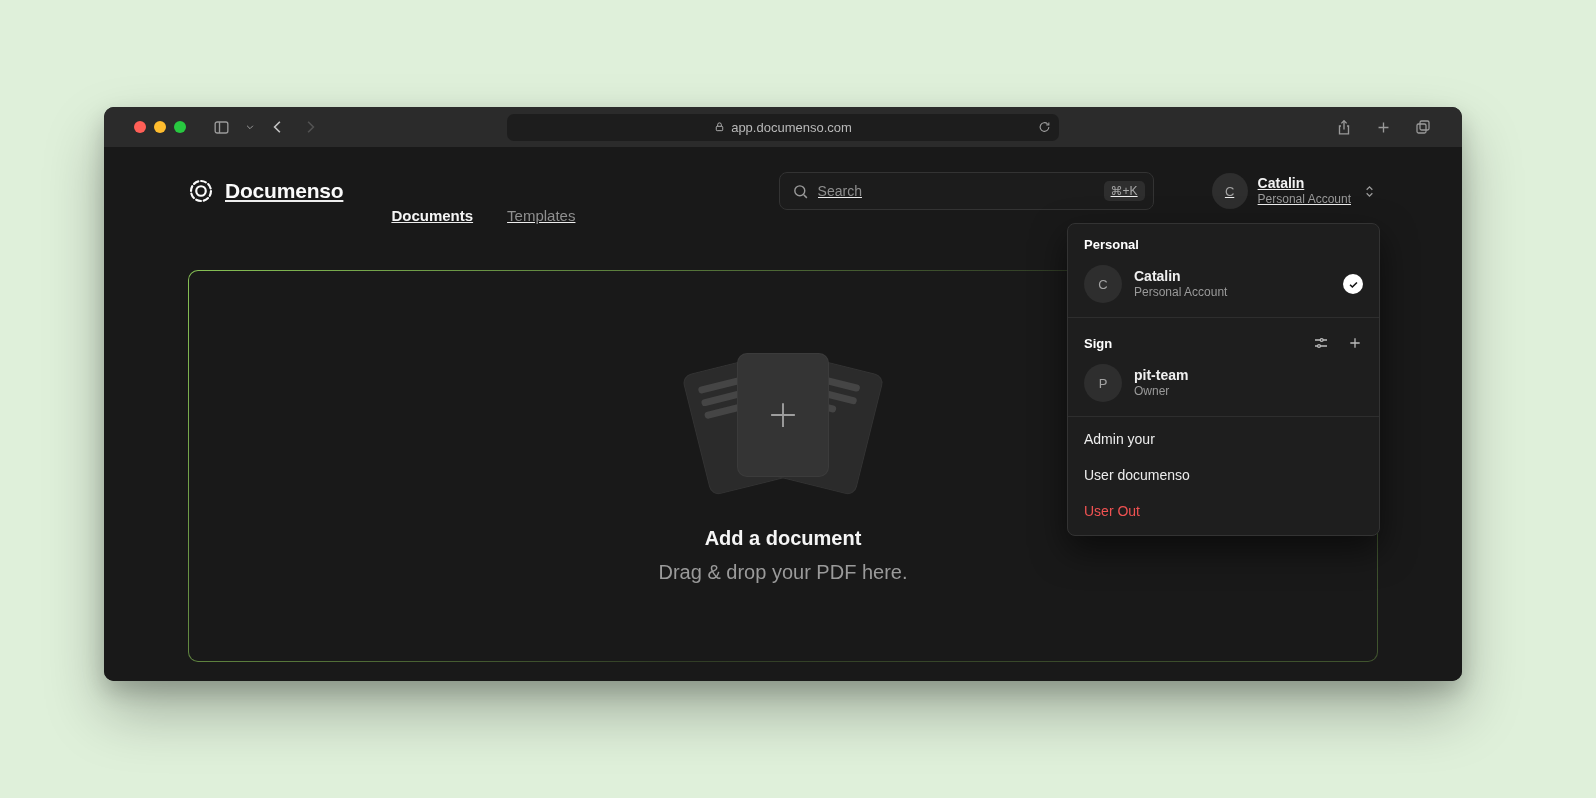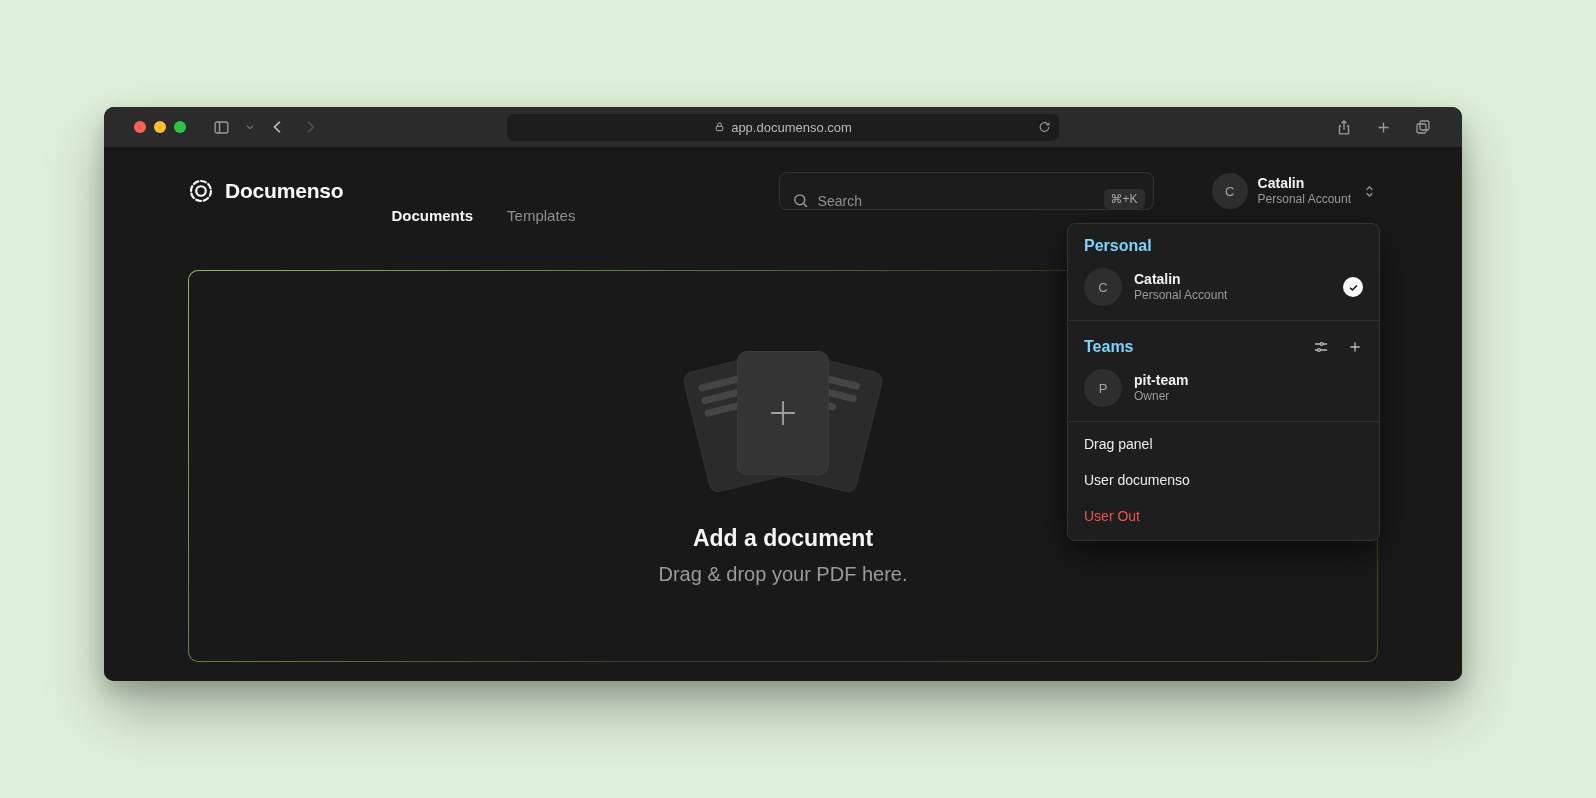--- a/index.html
+++ b/index.html
@@ -33,32 +33,32 @@
   .icon-btn{display:flex;align-items:center;justify-content:center; cursor:default;}
   .url-field{
     position:absolute; left:50%; transform:translateX(-50%);
     width:552px; height:27px; background:#1d1d1d; border-radius:7px;
     display:flex; align-items:center; justify-content:center; gap:6px;
     color:#b9b9b9; font-size:13px;
   }
   .url-refresh{position:absolute; right:8px; top:50%; transform:translateY(-50%); color:#9a9a9a;}
   .chrome-right{margin-left:auto; display:flex; align-items:center; gap:22px; color:#9a9a9a;}
   
-  .content{position:relative; height:534px; background:var(--window-bg); color:#eee;}
+  .content{position:relative; height:534px; background:var(--window-bg); color:#eee;text-decoration:underline;}
   .app-header{display:flex; align-items:center; height:88px; padding:0 84px;}
   .brand{display:flex; align-items:center; gap:11px; color:#fafafa;}
   .brand-name{font-size:21px; font-weight:700; letter-spacing:-.2px;}
   .nav{display:flex; gap:34px; margin-left:48px; font-size:15px;margin-top:48px;}
   .nav-item{cursor:pointer;}
   .nav-item.active{color:#f5f5f5; font-weight:600;}
   .nav-item.inactive{color:#8f8f8f; font-weight:500;}
   .spacer{flex:1;}
   .search{
     width:375px; height:38px; border:1px solid #333; border-radius:8px;
-    background:#1c1c1c; display:flex; align-items:flex-end; gap:9px; padding:0 8px 0 12px;margin-left:32px;
+    background:#1c1c1c; display:flex; align-items:center; gap:9px; padding:0 8px 0 12px;margin-left:32px;
   }
   .search input{
     flex:1; background:transparent; border:none; outline:none;
     color:#ddd; font-size:14px; font-family:inherit;
   }
   .search input::placeholder{color:#8f8f8f;}
   .kbd{
     margin-left:auto; background:#2e2e2e; border-radius:5px; padding:3px 7px;
     font-size:12px; color:#a8a8a8; white-space:nowrap;
   }
@@ -87,31 +87,31 @@
   .card.left{left:22px; transform:rotate(-14deg);}
   .card.right{right:22px; transform:rotate(14deg);}
   .card.mid{
     left:50%; top:4px; transform:translateX(-50%); background:#343434; z-index:2;
     display:flex; align-items:center; justify-content:center;
   }
   .bar{position:absolute; height:7px; border-radius:3.5px; background:#454545; left:12px;}
   .bar.b1{top:14px; width:58px;}
   .bar.b2{top:27px; width:58px;}
   .bar.b3{top:40px; width:40px;}
-  .dz-title{font-size:23px; font-weight:700; color:#f5f5f5; margin-bottom:11px;}
+  .dz-title{font-size:20px; font-weight:700; color:#f5f5f5; margin-bottom:11px;}
   .dz-sub{font-size:20px; color:#9a9a9a;}
   
   .menu{
     position:absolute; left:963px; top:76px; width:313px; z-index:10;
     background:#1e1e1e; border:1px solid #333; border-radius:8px;
     box-shadow:0 14px 34px rgba(0,0,0,.55); padding-bottom:6px;
   }
   .menu-heading{
     display:flex; align-items:center; padding:13px 16px 8px;
-    font-size:16px; font-weight:700; color:#7dd3fc;
+    font-size:13px; font-weight:700; color:#ffffff;
   }
   .menu-heading .head-icons{margin-left:auto; display:flex; gap:18px; color:#bdbdbd;}
   .menu-row{display:flex; align-items:center; gap:12px; padding:5px 16px 12px; cursor:pointer;}
   .menu-row .avatar{width:38px;height:38px;}
   .row-name{font-size:14px;font-weight:600;color:#f0f0f0;line-height:1.3;}
   .row-sub{font-size:12px;color:#9a9a9a;line-height:1.3;}
   .check{
     margin-left:auto; width:20px; height:20px; border-radius:50%; background:#fff;
     display:flex; align-items:center; justify-content:center; flex:0 0 auto;
   }
@@ -278,21 +278,21 @@
         <div class="check">
           <svg width="11" height="11" viewBox="0 0 24 24" fill="none" stroke="#111" stroke-width="3.4">
               <path d="M4.5 12.5l5 5 10-10"></path>
             </svg>
         </div>
       </div>
 
       <div class="menu-divider"></div>
 
       <div class="menu-heading">
-        <span>Teams</span>
+        <span>Sign</span>
         <span class="head-icons">
           <span class="icon-btn">
             <svg width="16" height="16" viewBox="0 0 24 24" fill="none" stroke="currentColor" stroke-width="1.9">
                 <path d="M3 7.5h8M15 7.5h6"></path>
                 <circle cx="13" cy="7.5" r="2.2"></circle>
                 <path d="M3 16.5h4M11 16.5h10"></path>
                 <circle cx="9" cy="16.5" r="2.2"></circle>
               </svg>
           </span>
           <span class="icon-btn">
@@ -306,19 +306,19 @@
       <div class="menu-row">
         <div class="avatar">P</div>
         <div>
           <div class="row-name">pit-team</div>
           <div class="row-sub">Owner</div>
         </div>
       </div>
 
       <div class="menu-divider"></div>
 
-      <div class="menu-item">Drag panel</div>
+      <div class="menu-item">Admin your</div>
       <div class="menu-item">User documenso</div>
       <div class="menu-item danger">User Out</div>
     </div>
 
   </div>
 </div>
 
 </body></html>

